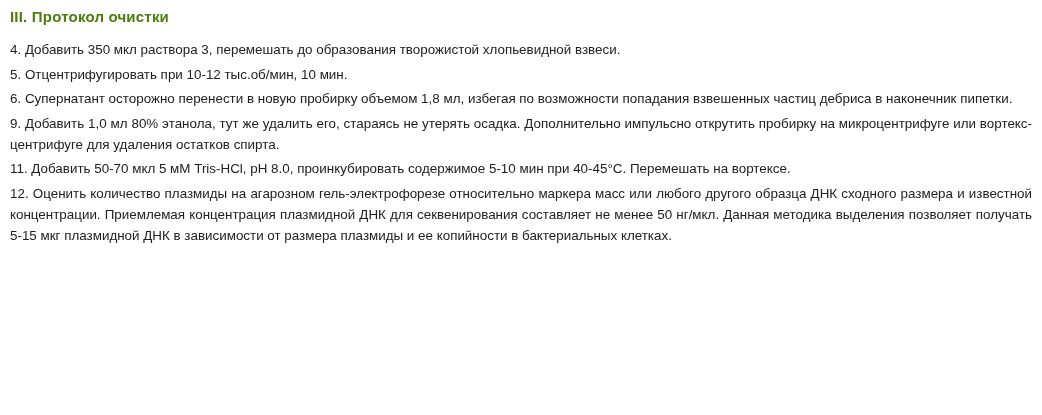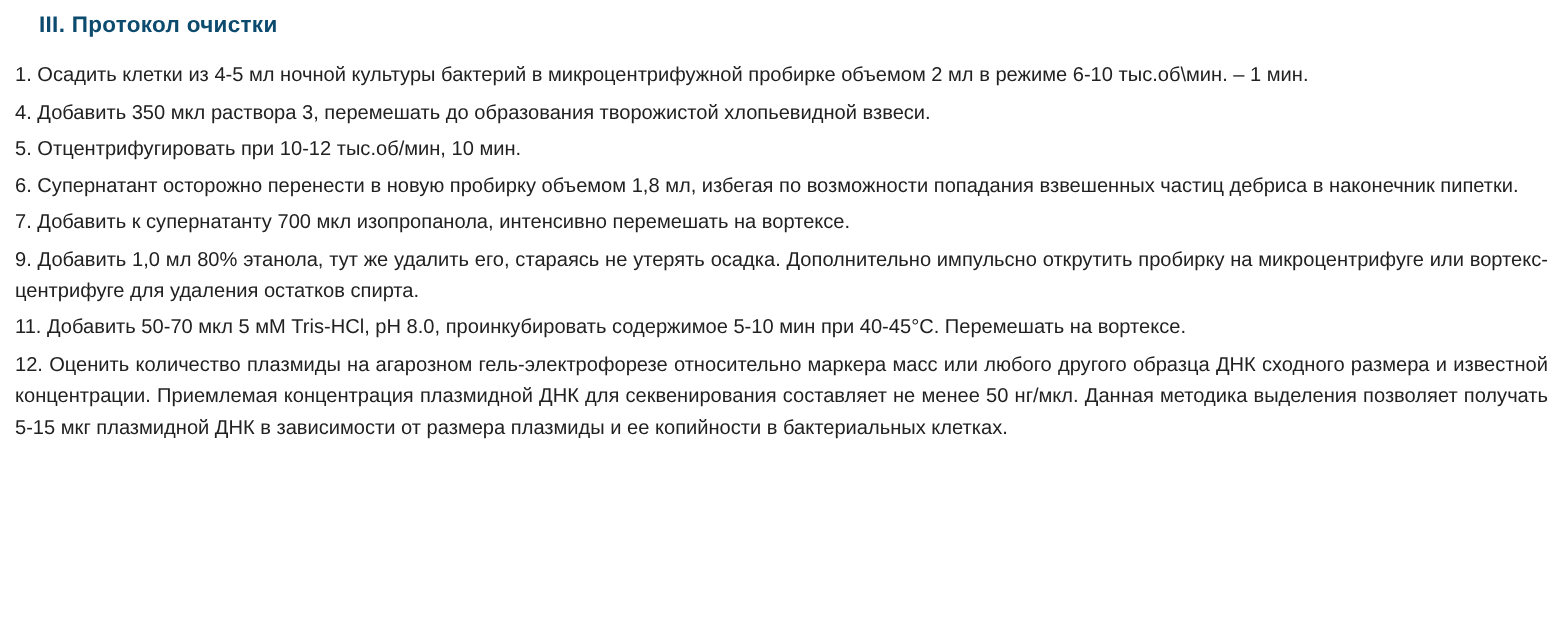--- a/index.html
+++ b/index.html
@@ -12,38 +12,36 @@
     height: 415px;
     background: #ffffff;
     box-sizing: border-box;
     padding: 8px 10px 0 10px;
     overflow: hidden;
     font-family: "Liberation Sans", "DejaVu Sans", sans-serif;
   }
   .heading {
     font-size: 15px;
     font-weight: bold;
-    color: #0c4a6e;
-    margin: 0 0 14px 16px;
+    color: #4d7c0f;
+    margin: 0 0 14px 0;
     letter-spacing: 0.2px;
   }
   .step {
     font-size: 13.4px;
     line-height: 21px;
     color: #212121;
     margin: 0 0 3.5px 0;
     text-align: justify;
   }
 </style>
 </head>
 <body>
 
 <div class="page">
   <h1 class="heading">III. Протокол очистки</h1>
-  <p class="step">1. Осадить клетки из 4-5 мл ночной культуры бактерий в микроцентрифужной пробирке объемом 2 мл в режиме 6-10 тыс.об\мин. – 1 мин.</p>
   <p class="step">4. Добавить 350 мкл раствора 3, перемешать до образования творожистой хлопьевидной взвеси.</p>
   <p class="step">5. Отцентрифугировать при 10-12 тыс.об/мин, 10 мин.</p>
   <p class="step">6. Супернатант осторожно перенести в новую пробирку объемом 1,8 мл, избегая по возможности попадания взвешенных частиц дебриса в наконечник пипетки.</p>
-  <p class="step">7. Добавить к супернатанту 700 мкл изопропанола, интенсивно перемешать на вортексе.</p>
   <p class="step">9. Добавить 1,0 мл 80% этанола, тут же удалить его, стараясь не утерять осадка. Дополнительно импульсно открутить пробирку на микроцентрифуге или вортекс-центрифуге для удаления остатков спирта.</p>
   <p class="step">11. Добавить 50-70 мкл 5 мМ Tris-HCl, pH 8.0, проинкубировать содержимое 5-10 мин при 40-45°C. Перемешать на вортексе.</p>
   <p class="step">12. Оценить количество плазмиды на агарозном гель-электрофорезе относительно маркера масс или любого другого образца ДНК сходного размера и известной концентрации. Приемлемая концентрация плазмидной ДНК для секвенирования составляет не менее 50 нг/мкл. Данная методика выделения позволяет получать 5-15 мкг плазмидной ДНК в зависимости от размера плазмиды и ее копийности в бактериальных клетках.</p>
 </div>
 
 </body></html>

